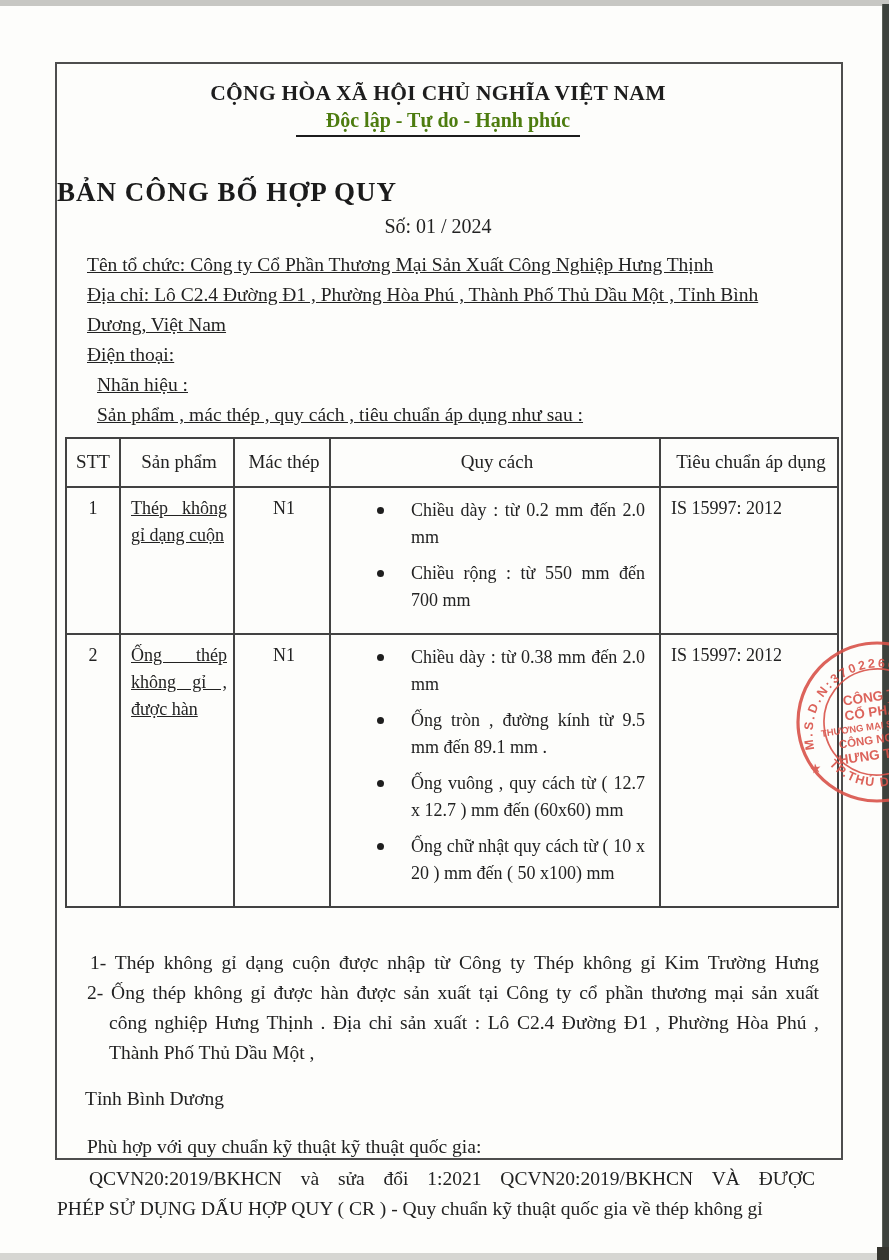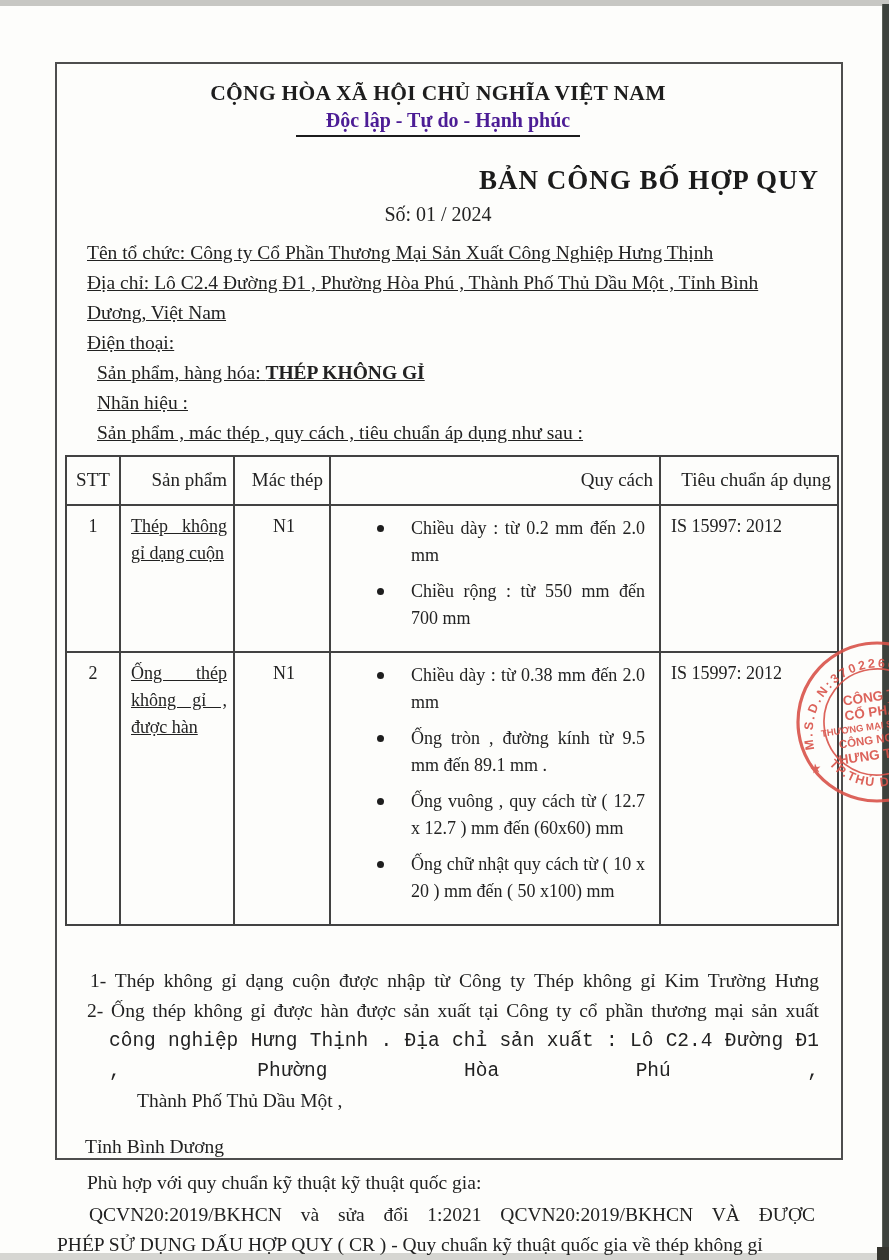--- a/index.html
+++ b/index.html
@@ -20,63 +20,63 @@
   .page-border {
     position:absolute; left:55px; top:62px; width:788px; height:1098px;
     border:2px solid #4e4e4e;
     padding:17px 22px 0 0;
   }
 
   .hdr { text-align:center; }
   .national-title { font-size:21.5px; font-weight:bold; letter-spacing:.3px; color:#1d1d1d; }
   .motto-wrap { margin-top:3px; }
   .motto {
-    display:inline-block; font-size:20px; font-weight:bold; color:#4c1d95;
+    display:inline-block; font-size:20px; font-weight:bold; color:#4d7c0f;
     border-bottom:2.5px solid #1c1c1c; padding:0 10px 3px 30px;
   }
-  .doc-title { margin-top:28px; font-size:27px; font-weight:bold; letter-spacing:1px; text-align:right; color:#1b1b1b; }
+  .doc-title { margin-top:40px; font-size:27px; font-weight:bold; letter-spacing:1px; text-align:left; color:#1b1b1b; }
   .doc-number { margin-top:7px; font-size:20px; text-align:center; }
 
   .info { margin:12px 0 0 30px; font-size:19.5px; line-height:30px;text-decoration:underline; }
   .info .line { }
   .info .indent { padding-left:10px; }
   .bold { font-weight:bold; }
 
   table.products {
     border-collapse:collapse; table-layout:fixed;
     margin:7px 0 0 8px; width:772px;
     font-size:18px; line-height:27px;
   }
   table.products th, table.products td {
     border:2px solid #424242; vertical-align:top; padding:7px 6px 10px 10px;
   }
-  th { font-weight:normal; text-align:right; font-size:19px; padding-top:9px !important; padding-bottom:11px !important; }
+  th { font-weight:normal; text-align:center; font-size:19px; padding-top:9px !important; padding-bottom:11px !important; }
   col.c-stt { width:54px; } col.c-prod { width:114px; } col.c-grade { width:96px; }
   col.c-spec { width:330px; } col.c-std { width:178px; }
   td.stt, th.stt { text-align:center; padding-left:2px !important; padding-right:2px !important; }
   td.grade { text-align:center; }
   td.prod { text-align:justify; padding-right:8px;text-decoration:underline; }
   td.spec { padding-left:0;margin-left:24px; }
   ul.specs { list-style:none; margin:2px 0 0 0; }
   ul.specs li {
     position:relative; margin:0 8px 9px 70px; text-align:justify;
   }
   ul.specs li .blt {
     position:absolute; left:-34px; top:10px; width:7px; height:7px; border-radius:50%; background:#1e1e1e;
   }
 
   .notes { margin-top:40px; font-size:19.5px; line-height:30px; }
   .jl { text-align:justify; text-align-last:justify; }
   .n1-l1 { margin-left:33px; }
   .n1-l2 { margin-left:30px; }
   .n2-l1 { margin-left:30px; }
-  .n2-l2 { margin-left:52px;font-family:Liberation Mono, monospace; }
-  .n2-l3 { margin-left:80px; }
+  .n2-l2 { margin-left:52px; }
+  .n2-l3 { margin-left:52px; }
   .province { margin-left:28px; margin-top:16px; }
-  .conform { margin-left:30px; margin-top:6px; }
+  .conform { margin-left:30px; margin-top:18px; }
   .reg { margin-top:2px; }
   .reg-l1 { margin-left:32px; margin-right:4px; }
   .reg-l2 { }
 
   .stamp {
     position:absolute; left:780px; top:625px; width:200px; height:200px;
     opacity:.9; pointer-events:none;
   }
   .stamp text, .stamp textPath {
     font-family:"Liberation Sans","DejaVu Sans",sans-serif; font-weight:bold;
@@ -99,21 +99,20 @@
     </div>
   </div>
 
   <div class="doc-title">BẢN CÔNG BỐ HỢP QUY</div>
   <div class="doc-number">Số: 01 / 2024</div>
 
   <div class="info">
     <div class="line">Tên tổ chức: Công ty Cổ Phần Thương Mại Sản Xuất Công Nghiệp Hưng Thịnh</div>
     <div class="line">Địa chỉ: Lô C2.4 Đường Đ1 , Phường Hòa Phú , Thành Phố Thủ Dầu Một , Tỉnh Bình Dương, Việt Nam</div>
     <div class="line">Điện thoại:</div>
-    <div class="line indent"><span>Sản phẩm, hàng hóa: </span><span class="bold">THÉP KHÔNG GỈ</span></div>
     <div class="line indent">Nhãn hiệu :</div>
     <div class="line indent">Sản phẩm , mác thép , quy cách , tiêu chuẩn áp dụng như sau :</div>
   </div>
 
   <table class="products">
     <colgroup>
       <col class="c-stt">
         <col class="c-prod">
         <col class="c-grade">
         <col class="c-spec">

